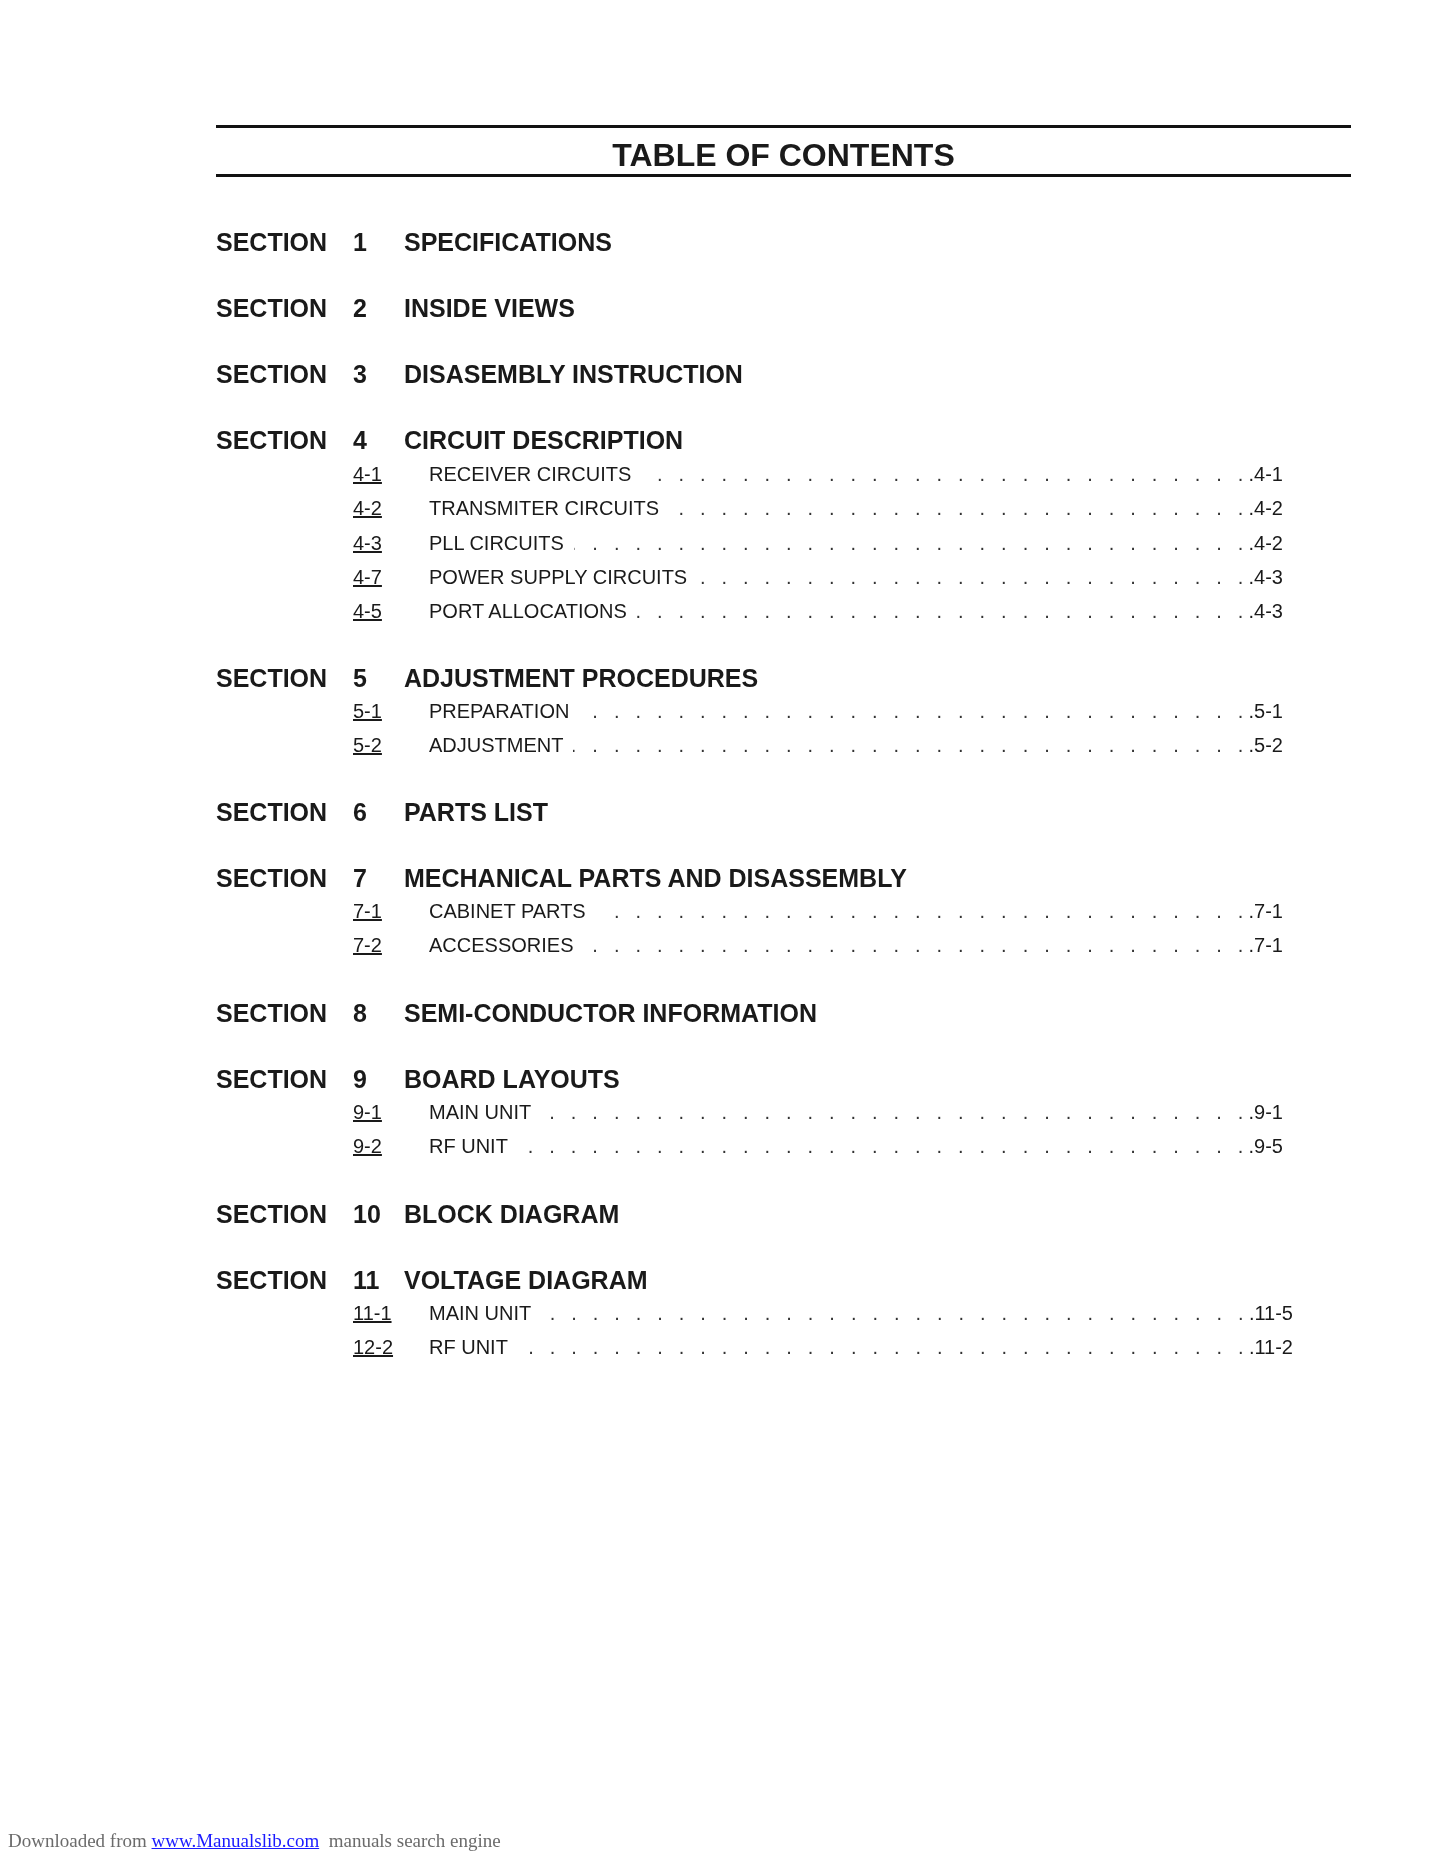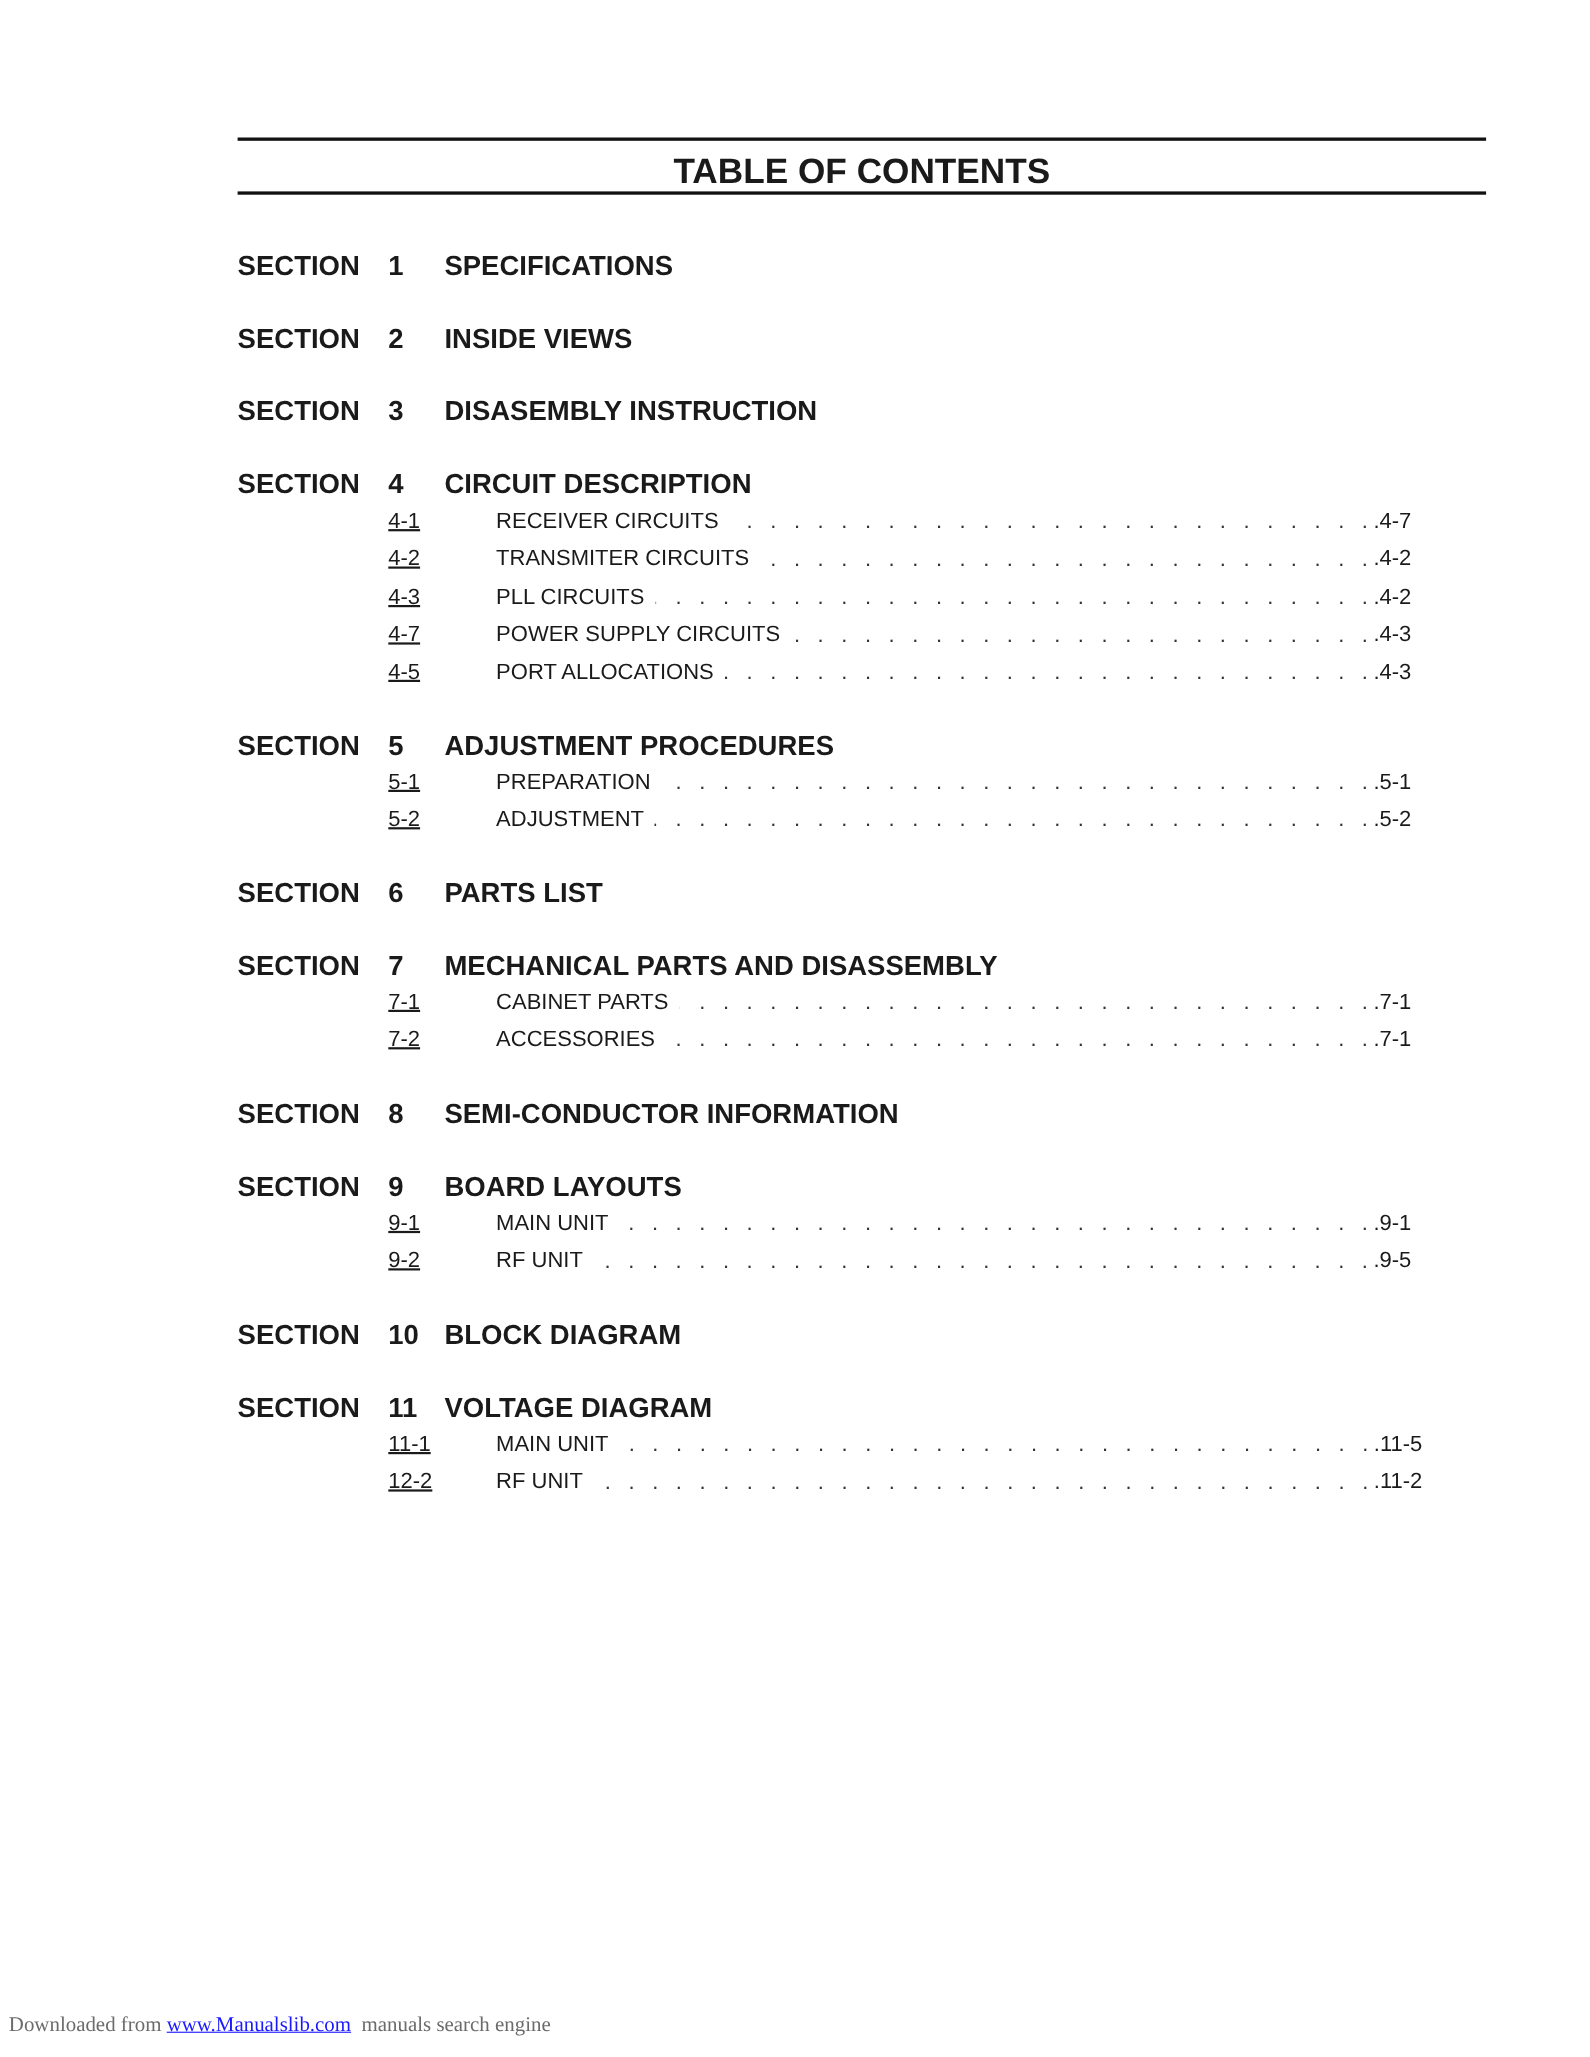--- a/index.html
+++ b/index.html
@@ -8,21 +8,21 @@
     .rule.top { top: 125px; }
     .rule.bot { top: 174px; }
     .title { position: absolute; left: 216px; width: 1135px; top: 137px; text-align: center; font-weight: bold; font-size: 32px; letter-spacing: 0px; }
     .sec { position: absolute; left: 216px; height: 30px; font-weight: bold; font-size: 25px; white-space: nowrap; }
     .sec .kw { position: absolute; left: 0; }
     .sec .num { position: absolute; left: 137px; }
     .sec .name { position: absolute; left: 188px; }
     .sub { position: absolute; left: 353px; height: 24px; font-size: 20px; white-space: nowrap; }
     .sub .snum { position: absolute; left: 0; text-decoration: underline; }
     .sub .slabel { position: absolute; left: 76px; display: flex; width: 854px; }
-    .sub .slabel .lbl { white-space: nowrap; padding-right: 10px; margin-left: 22px; }
+    .sub .slabel .lbl { white-space: nowrap; padding-right: 10px; }
     .sub .slabel .dots { flex: 1; overflow: hidden; white-space: nowrap; letter-spacing: 5.2px; color: #333; text-align: right; direction: rtl; }
     .sub .slabel .pg { white-space: nowrap; }
     .sub.wide .slabel { width: 864px; }
     .footer { position: absolute; left: 8px; top: 1830px; font-family: "Liberation Serif", serif; font-size: 19px; color: #6b6b6b; white-space: nowrap; }
     .footer a { color: #1a1aff; text-decoration: underline; }
   </style>
 </head>
 <body>
 
 <div class="rule top"></div>
@@ -50,21 +50,21 @@
 <div class="sec" style="top:426px">
   <span class="kw">SECTION</span>
   <span class="num">4</span>
   <span class="name">CIRCUIT DESCRIPTION</span>
 </div>
 <div class="sub" style="top:463px">
   <span class="snum">4-1</span>
   <span class="slabel">
       <span class="lbl">RECEIVER CIRCUITS</span>
       <span class="dots">. . . . . . . . . . . . . . . . . . . . . . . . . . . . . . . . . . . . . . . . . . . . . . . . . . . . . . . . . . . . . . . . . . . . . . . . . . . . . . . . .</span>
-      <span class="pg">.4-7</span>
+      <span class="pg">.4-1</span>
     </span>
 </div>
 <div class="sub" style="top:497px">
   <span class="snum">4-2</span>
   <span class="slabel">
       <span class="lbl">TRANSMITER CIRCUITS</span>
       <span class="dots">. . . . . . . . . . . . . . . . . . . . . . . . . . . . . . . . . . . . . . . . . . . . . . . . . . . . . . . . . . . . . . . . . . . . . . . . . . . . . . . . .</span>
       <span class="pg">.4-2</span>
     </span>
 </div>

